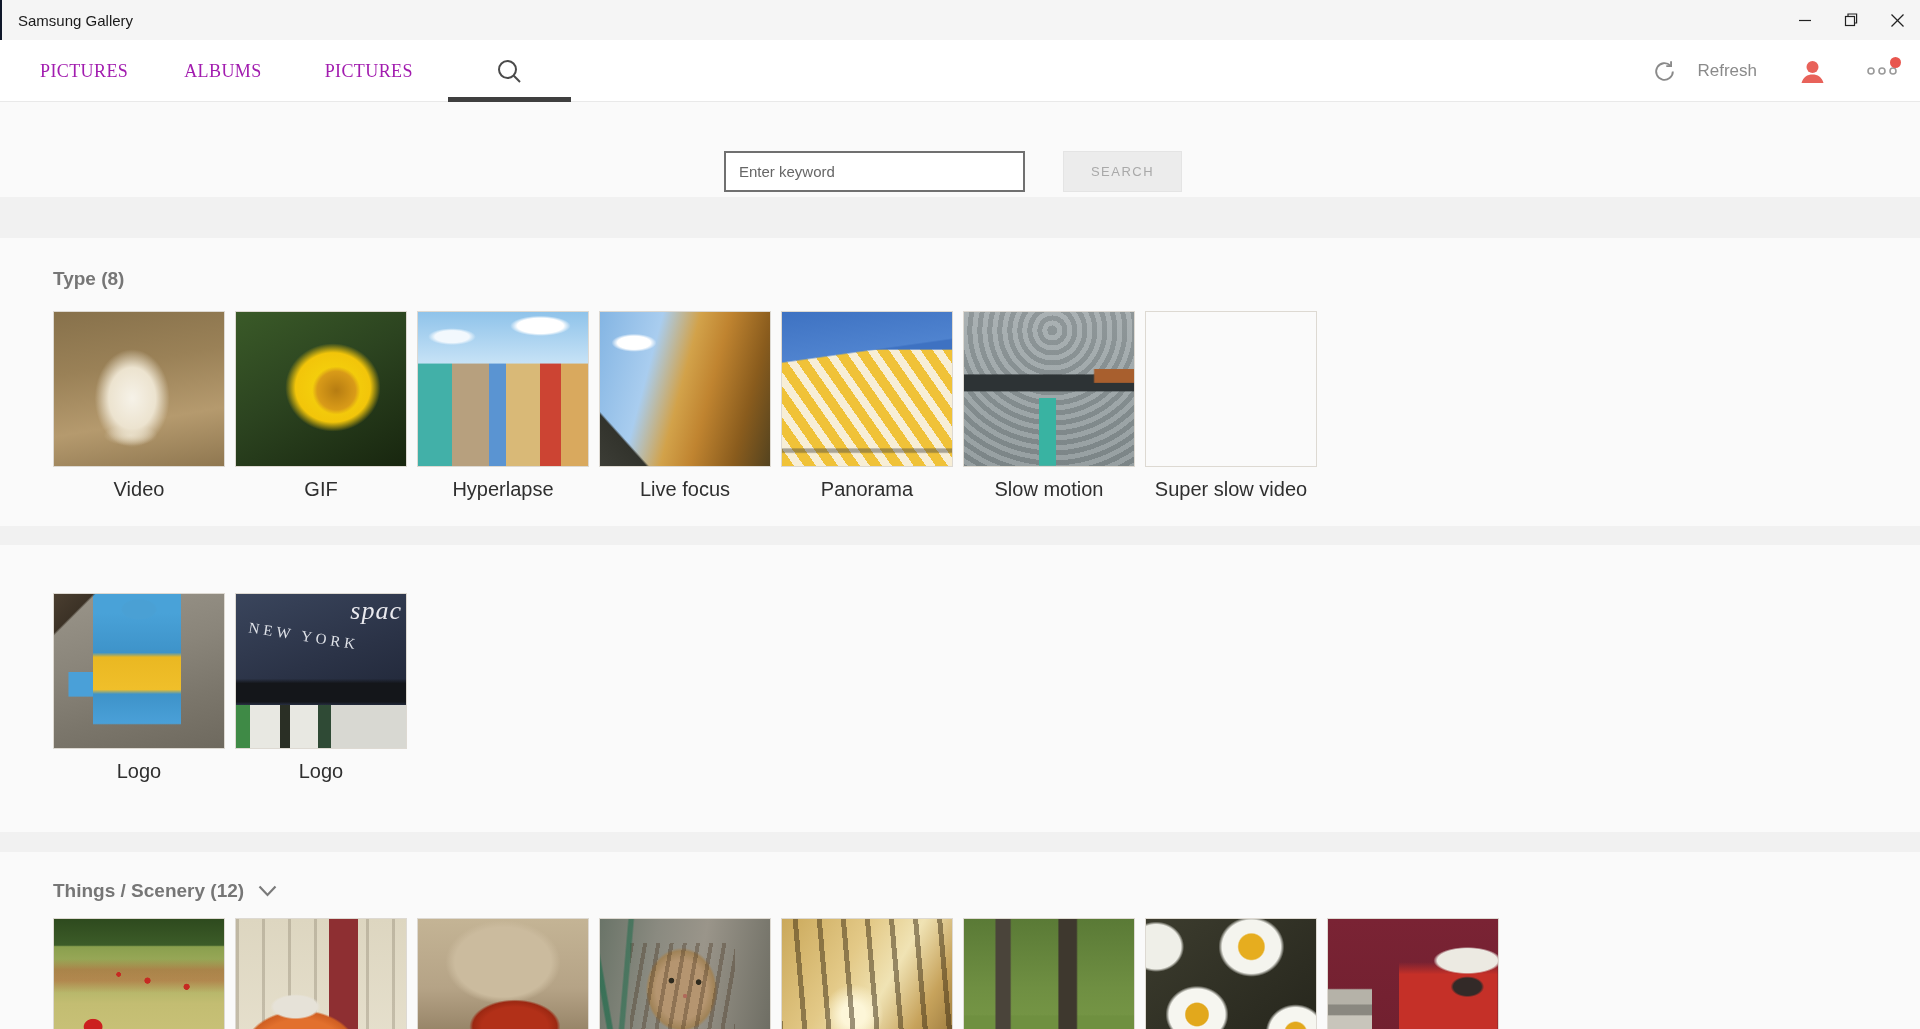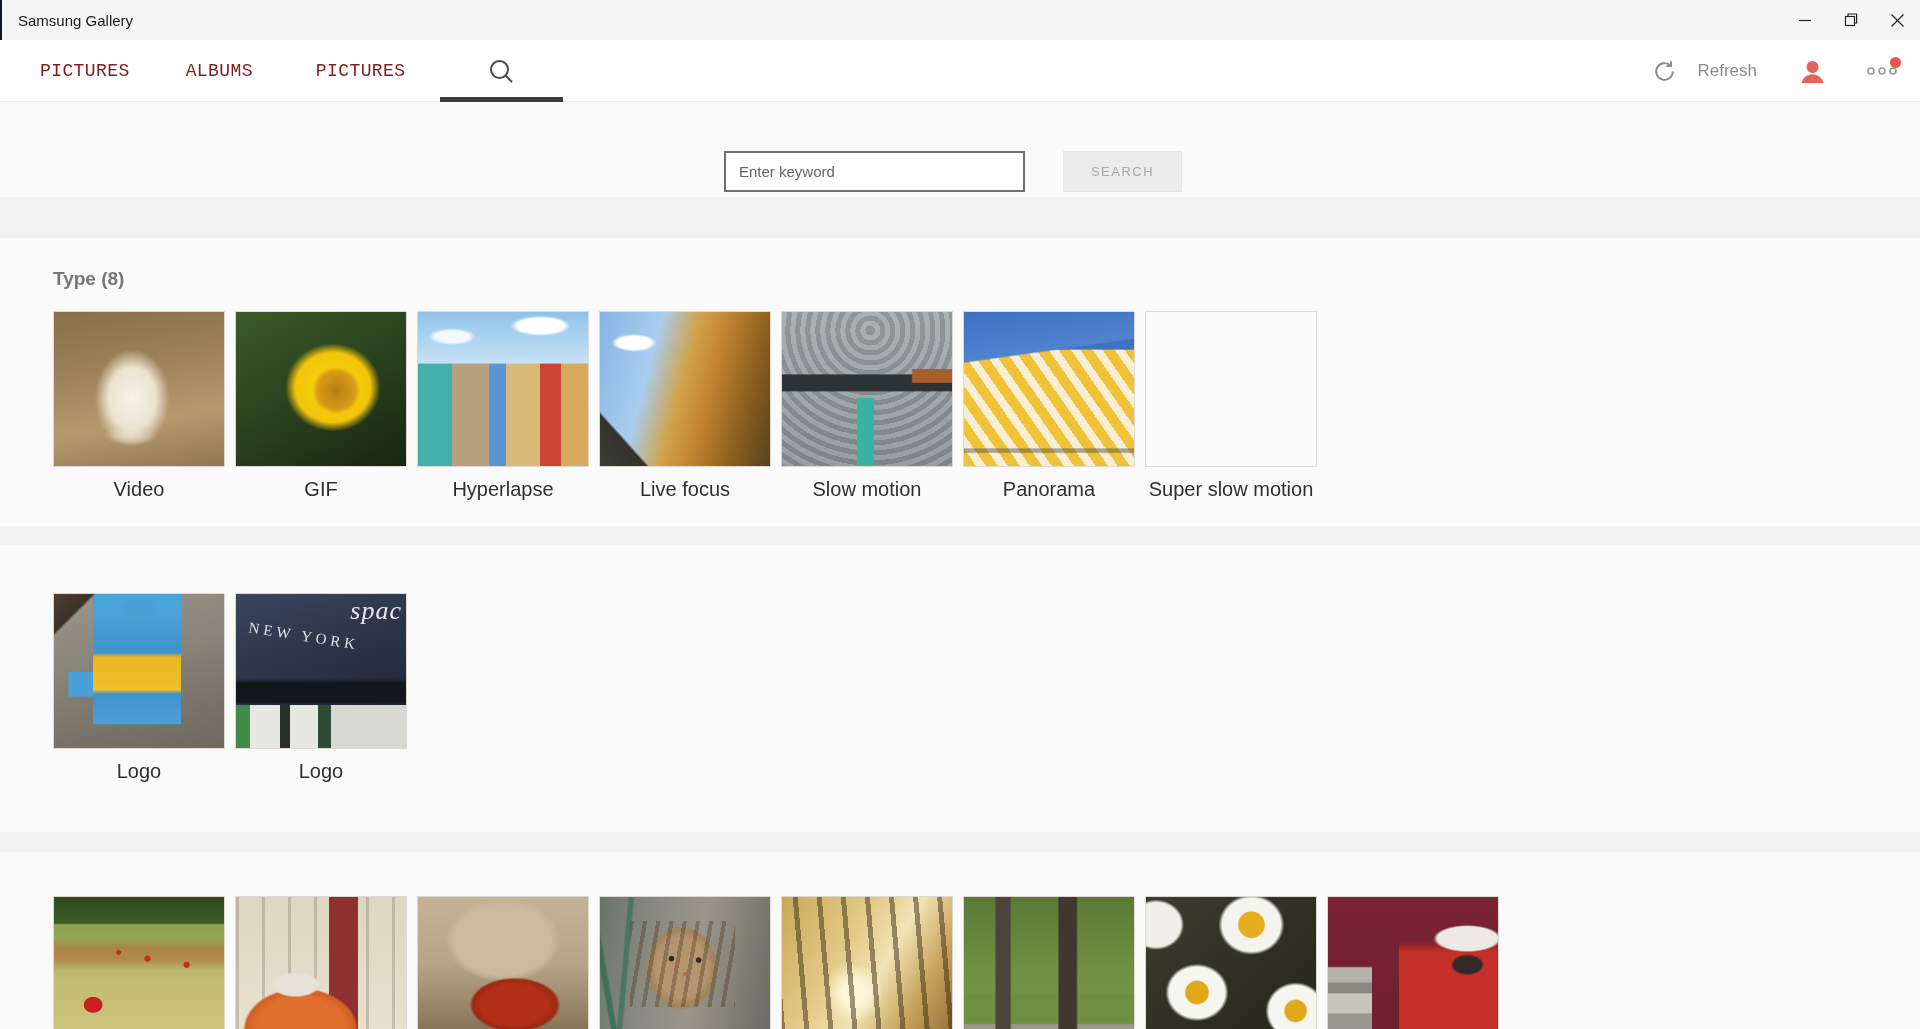--- a/index.html
+++ b/index.html
@@ -11,22 +11,22 @@
   .titlebar { height:40px; background:#f5f5f5; position:relative;
     border-left:2px solid #0f172a; display:flex; align-items:center; }
   .titlebar-title { font-size:15px; color:#1a1a1a; padding-left:16px; }
   .win-controls { position:absolute; right:0; top:0; height:40px; display:flex; }
   .win-btn { width:46px; height:40px; display:flex; align-items:center; justify-content:center; cursor:pointer; }
   .win-btn svg { display:block; }
 
   
   .navbar { height:62px; background:#ffffff; border-bottom:1px solid #e9e9e9; position:relative; }
   .nav-tabs { position:absolute; left:40px; top:0; height:62px; display:flex; align-items:center; }
-  .tab { font-size:18px; color:#7f1d1d; letter-spacing:.4px; cursor:pointer; background:none; border:none;
-    font-family:Liberation Mono, monospace; }
+  .tab { font-size:18px; color:#a21caf; letter-spacing:.4px; cursor:pointer; background:none; border:none;
+    font-family:Liberation Serif, serif; }
   .tab-pictures { margin-right:56px; }
   .tab-albums  { margin-right:63px; }
   .tab-stories { margin-right:35px; }
   .tab-search { width:123px; height:62px; position:relative; display:flex; align-items:center; justify-content:center; cursor:pointer; }
   .tab-underline { position:absolute; left:0; bottom:0; width:123px; height:5px; background:#3f3f3f; }
   .nav-right { position:absolute; right:23px; top:0; height:62px; display:flex; align-items:center; }
   .refresh-btn { display:flex; align-items:center; gap:20px; cursor:pointer; background:none; border:none; }
   .refresh-label { font-size:17px; color:#8a8a8a; font-family:"Liberation Sans", sans-serif; }
   .people-btn { margin-left:42px; cursor:pointer; background:none; border:none; display:flex; }
   .more-btn { margin-left:41px; cursor:pointer; background:none; border:none; position:relative; display:flex; }
@@ -266,30 +266,30 @@
         </figure>
         <figure class="thumb-item">
           <div class="thumb t-hyperlapse"></div>
           <figcaption class="thumb-label">Hyperlapse</figcaption>
         </figure>
         <figure class="thumb-item">
           <div class="thumb t-live-focus"></div>
           <figcaption class="thumb-label">Live focus</figcaption>
         </figure>
         <figure class="thumb-item">
+          <div class="thumb t-panorama"></div>
+          <figcaption class="thumb-label">Panorama</figcaption>
+        </figure>
+        <figure class="thumb-item">
           <div class="thumb t-slow-motion"></div>
           <figcaption class="thumb-label">Slow motion</figcaption>
         </figure>
         <figure class="thumb-item">
-          <div class="thumb t-panorama"></div>
-          <figcaption class="thumb-label">Panorama</figcaption>
-        </figure>
-        <figure class="thumb-item">
           <div class="thumb t-super-slow-motion"></div>
-          <figcaption class="thumb-label">Super slow motion</figcaption>
+          <figcaption class="thumb-label">Super slow video</figcaption>
         </figure>
       </div>
   </section>
 
   <div class="band band-2"></div>
 
   <section class="section section-docs">
     <div class="thumb-row">
         <figure class="thumb-item">
           <div class="thumb t-logo"></div>
@@ -301,20 +301,28 @@
             <span class="signs-word-main">NEW YORK</span>
           </div>
           <figcaption class="thumb-label">Logo</figcaption>
         </figure>
       </div>
   </section>
 
   <div class="band band-3"></div>
 
   <section class="section section-things">
+    <div class="section-header">
+      <h2 class="section-title">Things / Scenery (12)</h2>
+      <button class="chevron-btn">
+        <svg width="19" height="12" viewBox="0 0 19 12">
+          <polyline points="1.5,1.5 9.5,10 17.5,1.5" fill="none" stroke="#7a7a7a" stroke-width="2.2"></polyline>
+        </svg>
+      </button>
+    </div>
     <div class="thumb-row">
         <figure class="thumb-item">
           <div class="thumb t-poppy-field"></div>
         </figure>
         <figure class="thumb-item">
           <div class="thumb t-classic-car"></div>
         </figure>
         <figure class="thumb-item">
           <div class="thumb t-red-leaf"></div>
         </figure>

